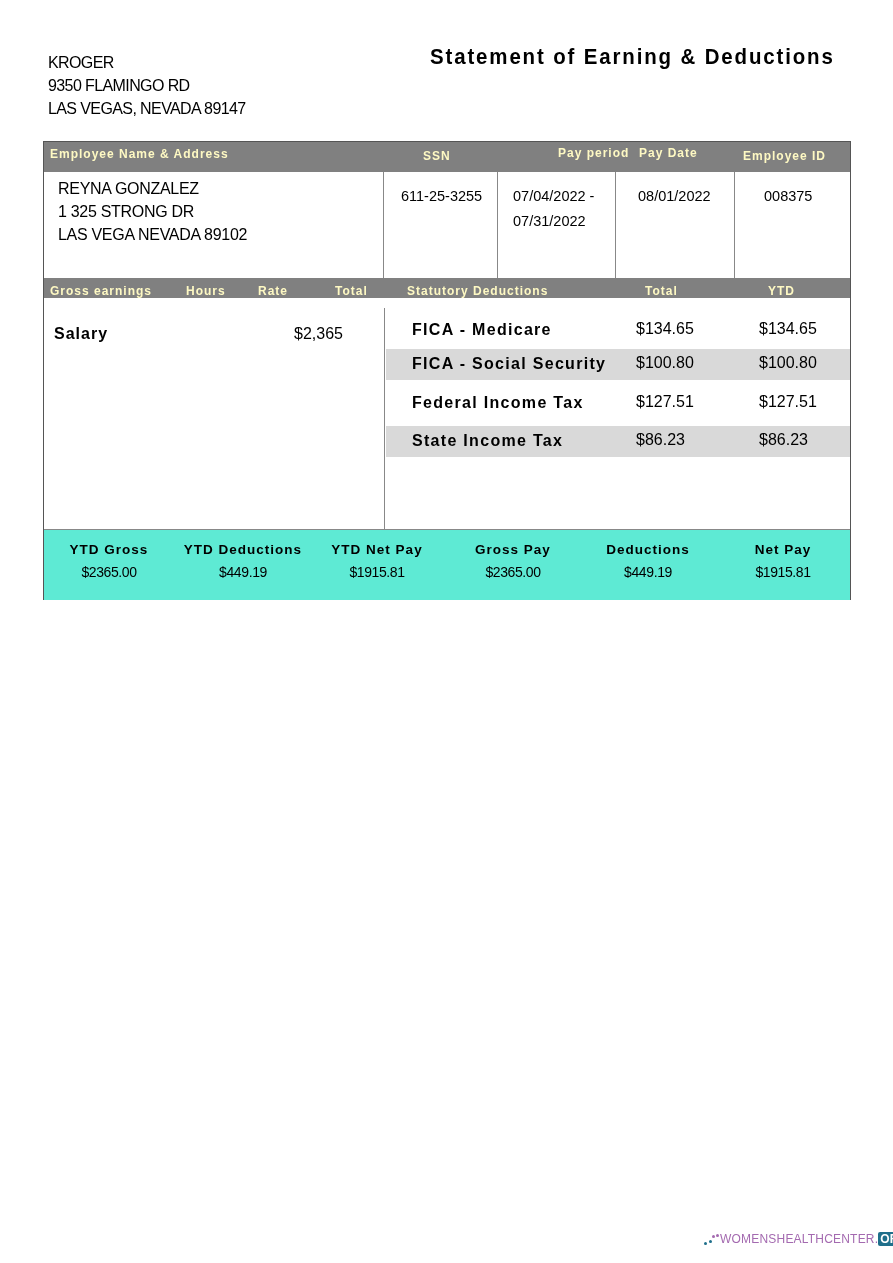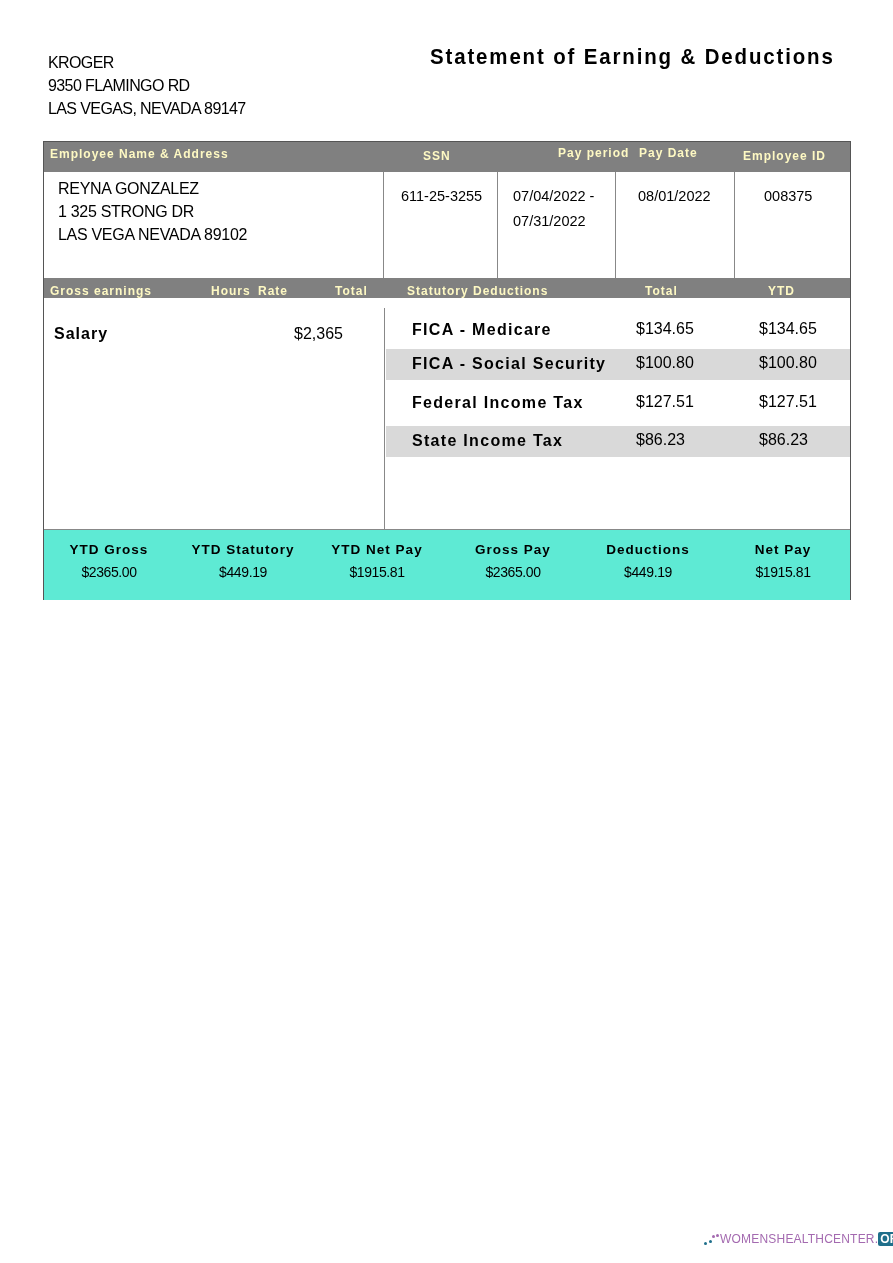--- a/index.html
+++ b/index.html
@@ -68,21 +68,21 @@
   <div>LAS VEGA NEVADA 89102</div>
 </div>
 <div class="cell-text" style="left:401px;top:188px;">611-25-3255</div>
 <div class="cell-text" style="left:513px;top:188px;text-align:right;">07/04/2022 -</div>
 <div class="cell-text" style="left:513px;top:213px;">07/31/2022</div>
 <div class="cell-text" style="left:638px;top:188px;">08/01/2022</div>
 <div class="cell-text" style="left:764px;top:188px;">008375</div>
 
 <div class="abs hdr hdr2">
   <span style="left:6px;top:6px;">Gross earnings</span>
-  <span style="left:142px;top:6px;margin-left:25px;">Hours</span>
+  <span style="left:142px;top:6px;">Hours</span>
   <span style="left:214px;top:6px;">Rate</span>
   <span style="left:291px;top:6px;">Total</span>
   <span style="left:363px;top:6px;">Statutory Deductions</span>
   <span style="left:601px;top:6px;">Total</span>
   <span style="left:724px;top:6px;">YTD</span>
 </div>
 
 <div class="vline" style="left:384px;top:308px;height:221px;"></div>
 <div class="abs salary">Salary</div>
 <div class="abs salary-val">$2,365</div>
@@ -107,21 +107,21 @@
   <span class="ded-total">$86.23</span>
   <span class="ded-ytd">$86.23</span>
 </div>
 
 <div class="abs summary">
   <div class="sum-col" style="left:0px;">
     <span class="sum-label">YTD Gross</span>
     <span class="sum-val">$2365.00</span>
   </div>
   <div class="sum-col" style="left:134px;">
-    <span class="sum-label">YTD Statutory</span>
+    <span class="sum-label">YTD Deductions</span>
     <span class="sum-val">$449.19</span>
   </div>
   <div class="sum-col" style="left:268px;">
     <span class="sum-label">YTD Net Pay</span>
     <span class="sum-val">$1915.81</span>
   </div>
   <div class="sum-col" style="left:404px;">
     <span class="sum-label">Gross Pay</span>
     <span class="sum-val">$2365.00</span>
   </div>

